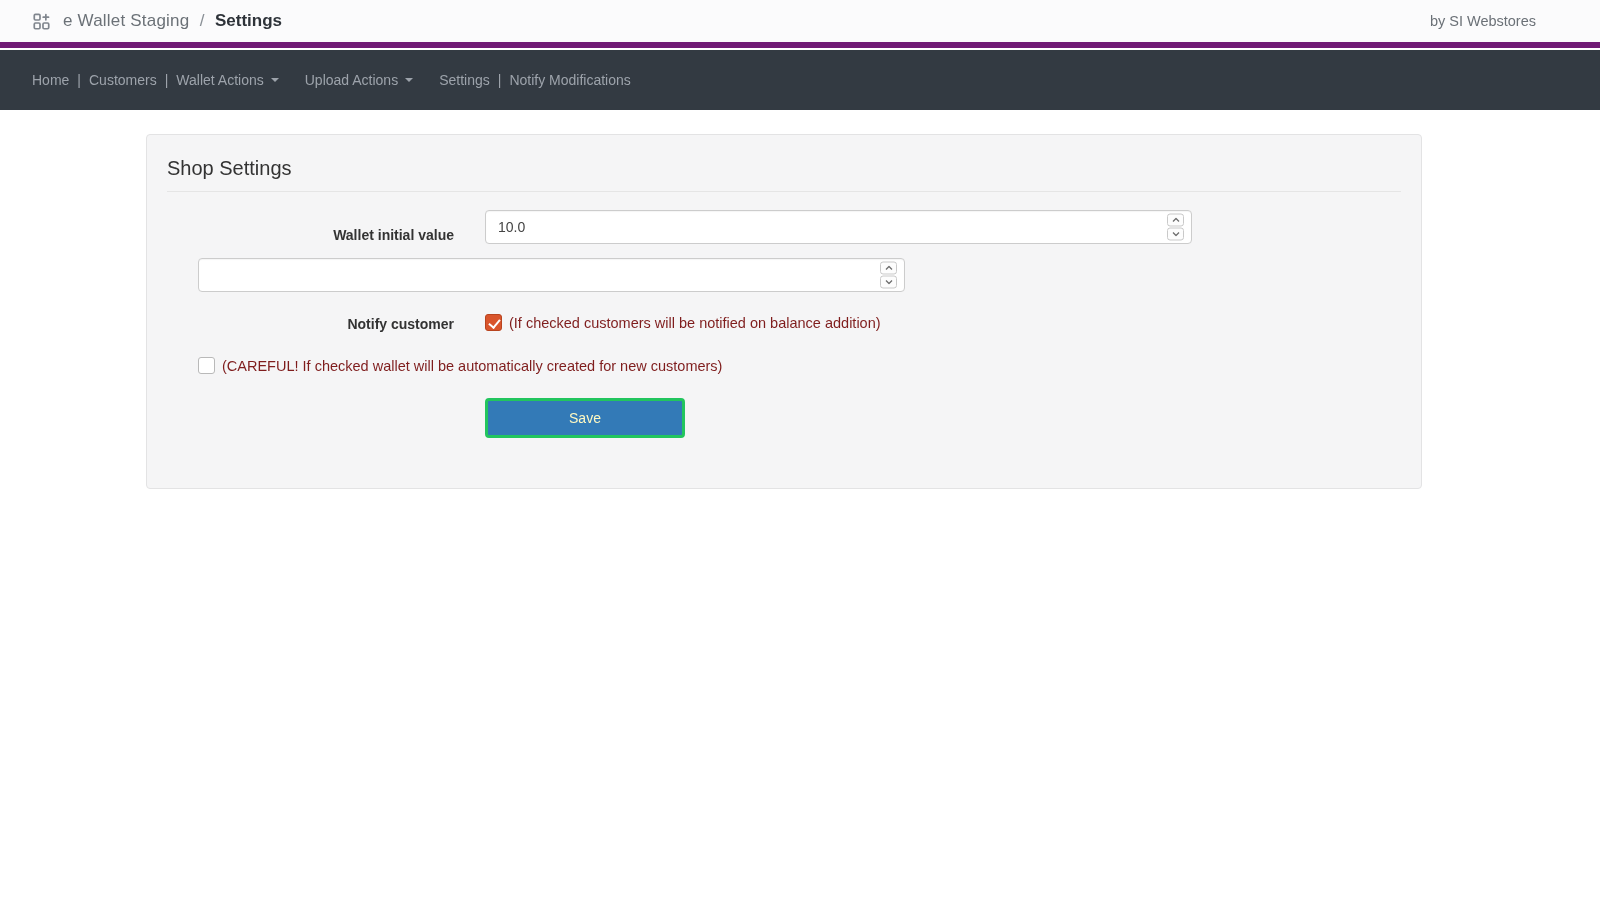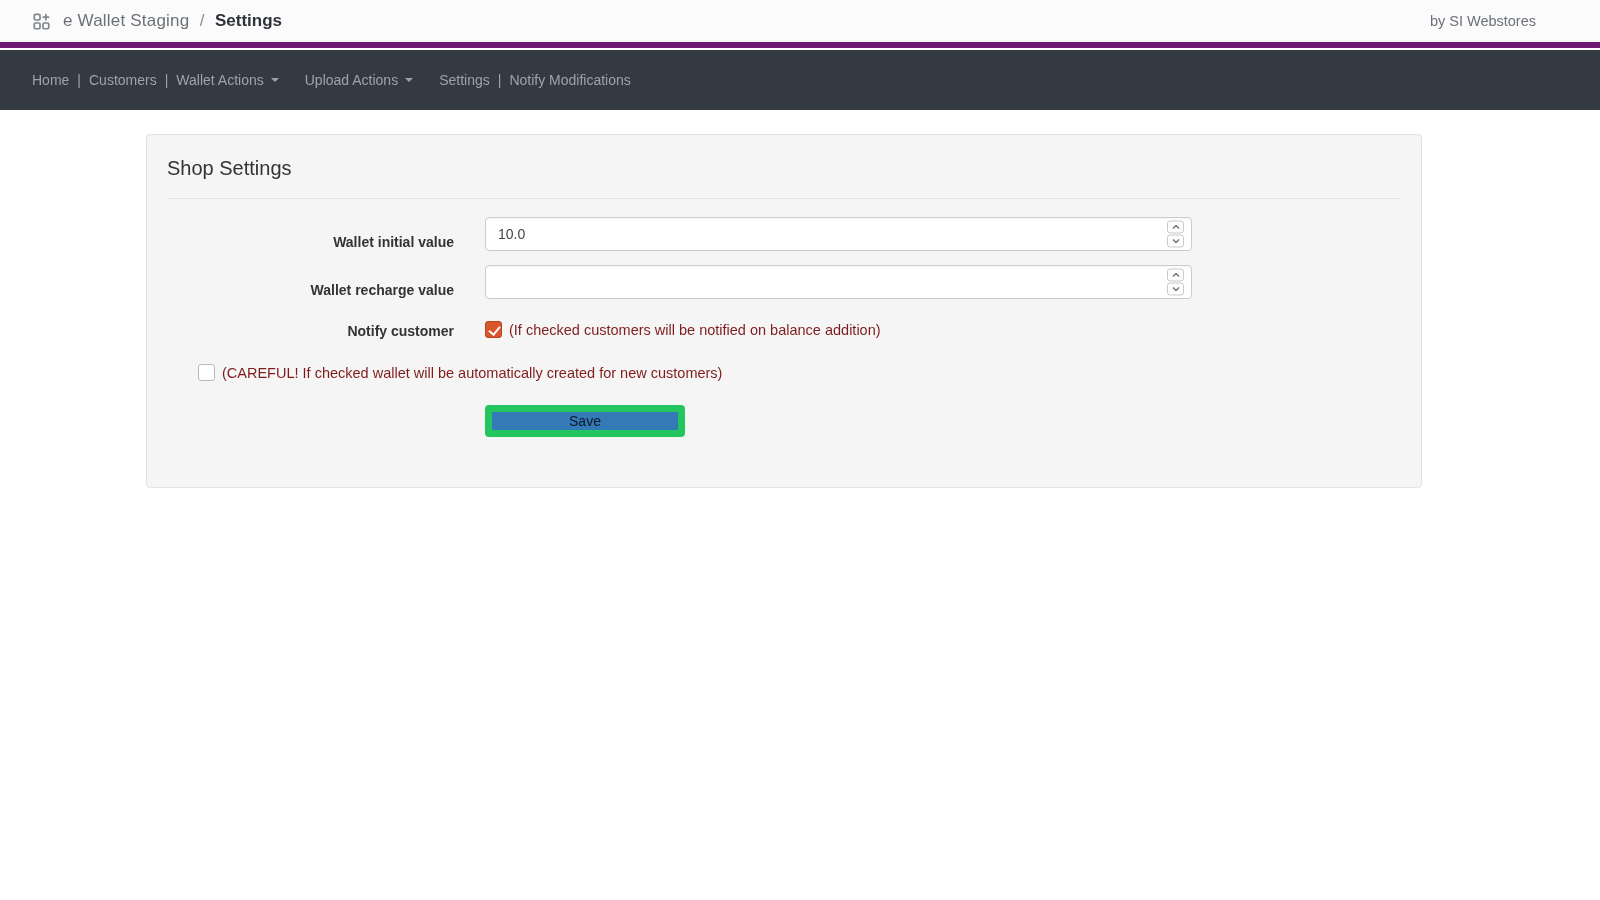--- a/index.html
+++ b/index.html
@@ -56,21 +56,21 @@
     width: 1276px;
     background: #f5f5f6;
     border: 1px solid #e3e3e4;
     border-radius: 4px;
     padding: 22px 20px 36px 20px;
   }
   .panel-title {
     font-size: 20px;
     font-weight: 400;
     color: #333;
-    padding-bottom: 18px;
+    padding-bottom: 11px;
     border-bottom: 1px solid #e5e5e5;
     margin-bottom: 18px;
   }
 
   .form-row {
     display: flex;
     margin-bottom: 14px;
     align-items: flex-end;
   }
   .label-col {
@@ -166,25 +166,25 @@
   .check-hint {
     font-size: 14.5px;
     color: #7f1d1d;
     margin-left: 7px;
     line-height: 20px;
   }
 
   .save-row { margin-top: 22px; }
   .save-btn {
     width: 200px;
-    height: 32px;
+    height: 40px;
     background: #337ab7;
-    border: 7px solid #22c55e;
+    border: 3px solid #22c55e;
     border-radius: 4px;
-    color: #0f172a;
+    color: #fef9c3;
     font-family: "Liberation Sans", sans-serif;
     font-size: 14px;
     cursor: pointer;
   }
 </style>
 </head>
 <body>
 
 <div class="top-header">
   <div class="brand">
@@ -246,23 +246,20 @@
             <svg width="8" height="5" viewBox="0 0 8 5">
                 <polyline points="1,1 4,4 7,1" fill="none" stroke="#6e6e6e" stroke-width="1.3"></polyline>
               </svg>
           </button>
         </span>
       </div>
     </div>
   </div>
 
   <div class="form-row row-input">
-    <div class="label-col">
-      <label class="ctl-label">Wallet recharge value</label>
-    </div>
     <div class="control-col">
       <div class="num-wrap">
         <input type="text" class="text-input" value="" style="">
         <span class="spinner">
           <button class="spin-btn">
             <svg width="8" height="5" viewBox="0 0 8 5">
                 <polyline points="1,4 4,1 7,4" fill="none" stroke="#6e6e6e" stroke-width="1.3"></polyline>
               </svg>
           </button>
           <button class="spin-btn">

